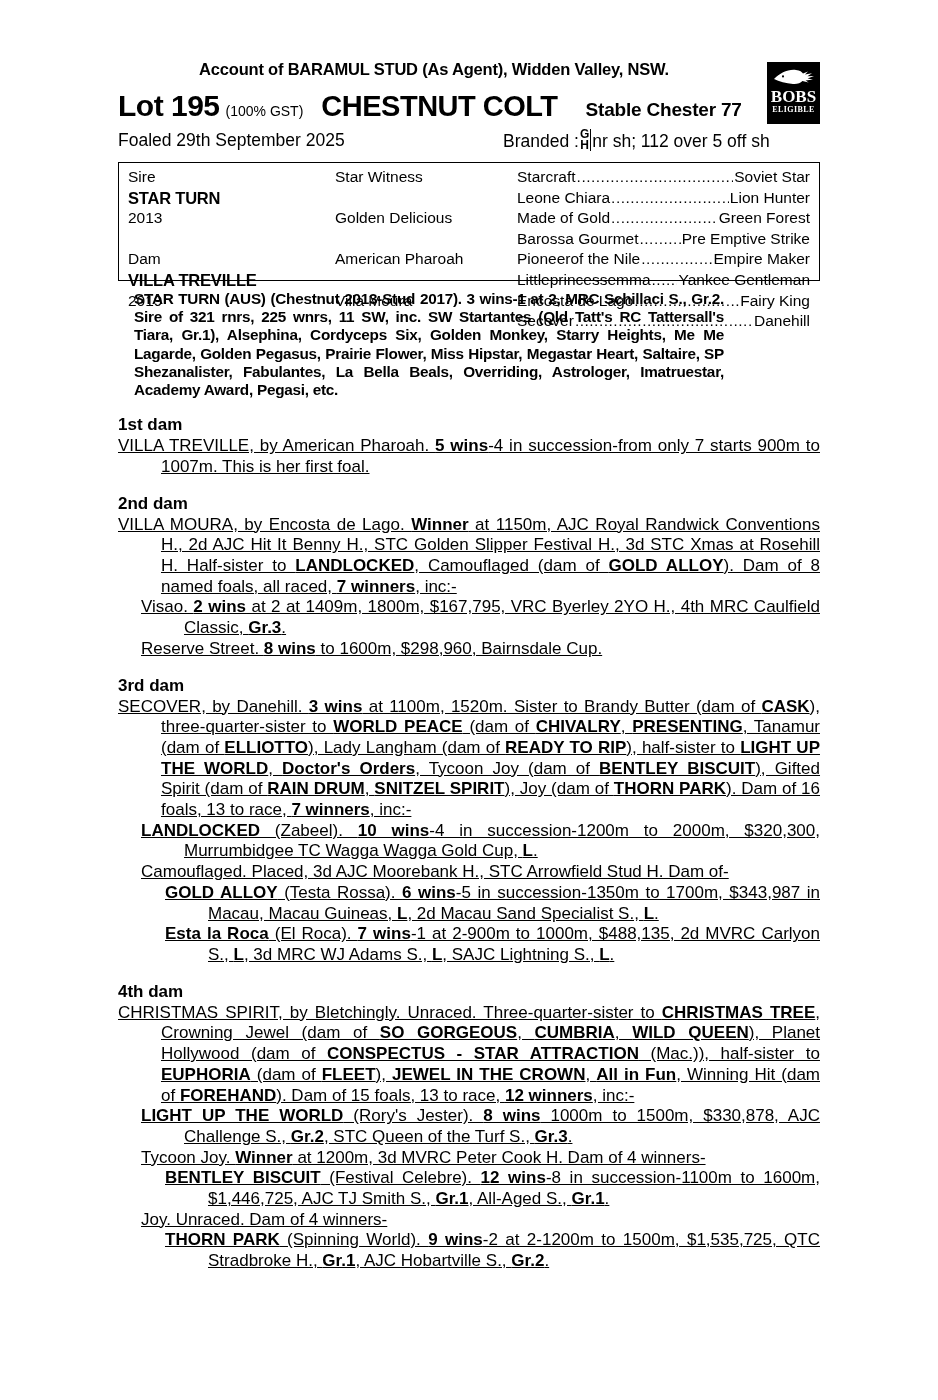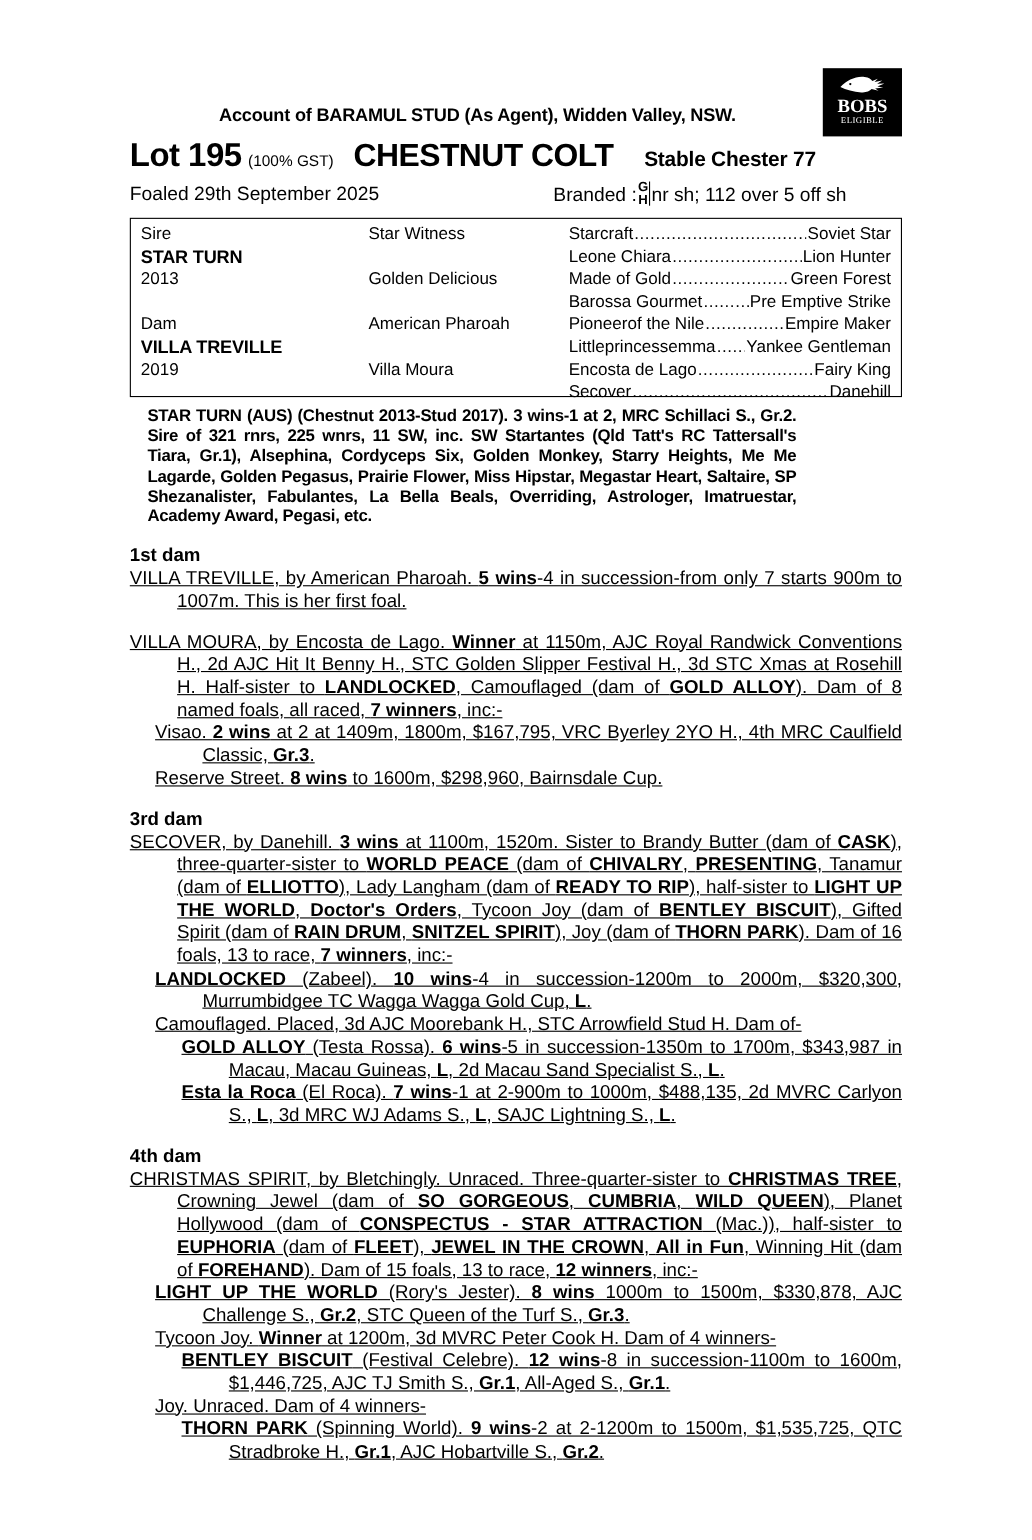--- a/index.html
+++ b/index.html
@@ -20,21 +20,21 @@
     height: 1400px;
     box-sizing: border-box;
     padding: 0 118px 0 118px;
   }
 
   
   .bobs-logo {
     position: absolute;
     top: 62px;
     right: 118px;
-    width: 72px;
+    width: 53px;
     height: 62px;
     background: #000000;
     display: flex;
     flex-direction: column;
     align-items: center;
     justify-content: flex-start;
     padding-top: 5px;
     box-sizing: border-box;
   }
   .bobs-logo svg { display:block; }
@@ -43,32 +43,32 @@
     font-family: "Liberation Serif", serif;
     font-weight: bold;
     font-size: 17px;
     line-height: 17px;
     letter-spacing: 0px;
     margin-top: 1px;
   }
   .bobs-sub {
     color: #ffffff;
     font-family: "Liberation Serif", serif;
-    font-weight: normal;
+    font-weight: bold;
     font-size: 8px;
     line-height: 9px;
     letter-spacing: 0.4px;
   }
 
   .account-line {
     text-align: center;
     font-weight: bold;
     font-size: 16.5px;
     letter-spacing: -0.2px;
-    padding-top: 96px;
+    padding-top: 60px;
     padding-right: 70px;
     white-space: nowrap;
   }
 
   .lot-line {
     display: flex;
     align-items: baseline;
     margin-top: 10px;
     white-space: nowrap;
   }
@@ -120,21 +120,21 @@
   }
 
   
   .ped-table {
     margin-top: 10px;
     border: 1.6px solid #000000;
     padding: 4px 9px 5px 9px;
     font-size: 15.5px;
     line-height: 20.6px;
     position: relative;
-    height: 163px;
+    height: 119px;
     box-sizing: border-box;
   }
   .ped-grid {
     display: grid;
     grid-template-columns: 207px 182px 1fr;
     grid-auto-rows: 20.6px;
   }
   .ped-name-bold { font-weight: bold; font-size: 16.5px; letter-spacing: -0.2px;}
   .gp {
     display: flex;
@@ -303,20 +303,21 @@
   </div>
 
   <div class="sire-summary">STAR TURN (AUS) (Chestnut 2013-Stud 2017). 3 wins-1 at 2, MRC Schillaci S., Gr.2. Sire of 321 rnrs, 225 wnrs, 11 SW, inc. SW Startantes (Qld Tatt's RC Tattersall's Tiara, Gr.1), Alsephina, Cordyceps Six, Golden Monkey, Starry Heights, Me Me Lagarde, Golden Pegasus, Prairie Flower, Miss Hipstar, Megastar Heart, Saltaire, SP Shezanalister, Fabulantes, La Bella Beals, Overriding, Astrologer, Imatruestar, Academy Award, Pegasi, etc.</div>
 
   <div id="dams">
       <div class="dam-block">
         <div class="dam-head">1st dam</div>
         <div class="para hang"><span>VILLA TREVILLE, by American Pharoah. </span><b>5 wins</b><span>-4 in succession-from only 7 starts 900m to 1007m. This is her first foal.</span></div>
       </div>
       <div class="dam-block">
+        <div class="dam-head">2nd dam</div>
         <div class="para hang"><span>VILLA MOURA, by Encosta de Lago. </span><b>Winner</b><span> at 1150m, AJC Royal Randwick Conventions H., 2d AJC Hit It Benny H., STC Golden Slipper Festival H., 3d STC Xmas at Rosehill H. Half-sister to </span><b>LANDLOCKED</b><span>, Camouflaged (dam of </span><b>GOLD ALLOY</b><span>). Dam of 8 named foals, all raced, </span><b>7 winners</b><span>, inc:-</span></div>
         <div class="para hang-sub"><span>Visao. </span><b>2 wins</b><span> at 2 at 1409m, 1800m, $167,795, VRC Byerley 2YO H., 4th MRC Caulfield Classic, </span><b>Gr.3</b><span>.</span></div>
         <div class="para hang-sub"><span>Reserve Street. </span><b>8 wins</b><span>  to 1600m, $298,960, Bairnsdale Cup.</span></div>
       </div>
       <div class="dam-block">
         <div class="dam-head">3rd dam</div>
         <div class="para hang"><span>SECOVER, by Danehill. </span><b>3 wins</b><span> at 1100m, 1520m. Sister to Brandy Butter (dam of </span><b>CASK</b><span>), three-quarter-sister to </span><b>WORLD PEACE</b><span> (dam of </span><b>CHIVALRY</b><span>, </span><b>PRESENTING</b><span>, Tanamur (dam of </span><b>ELLIOTTO</b><span>), Lady Langham (dam of </span><b>READY TO RIP</b><span>), half-sister to </span><b>LIGHT UP THE WORLD</b><span>, </span><b>Doctor's Orders</b><span>, Tycoon Joy (dam of </span><b>BENTLEY BISCUIT</b><span>), Gifted Spirit (dam of </span><b>RAIN DRUM</b><span>, </span><b>SNITZEL SPIRIT</b><span>), Joy (dam of </span><b>THORN PARK</b><span>). Dam of 16 foals, 13 to race, </span><b>7 winners</b><span>, inc:-</span></div>
         <div class="para hang-sub"><b>LANDLOCKED</b><span> (Zabeel). </span><b>10 wins</b><span>-4 in succession-1200m to 2000m, $320,300, Murrumbidgee TC Wagga Wagga Gold Cup, </span><b>L</b><span>.</span></div>
         <div class="para hang-sub"><span>Camouflaged. Placed, 3d AJC Moorebank H., STC Arrowfield Stud H. Dam of-</span></div>
         <div class="para hang-sub2"><b>GOLD ALLOY</b><span> (Testa Rossa). </span><b>6 wins</b><span>-5 in succession-1350m to 1700m, $343,987 in Macau, Macau Guineas, </span><b>L</b><span>, 2d Macau Sand Specialist S., </span><b>L</b><span>.</span></div>

